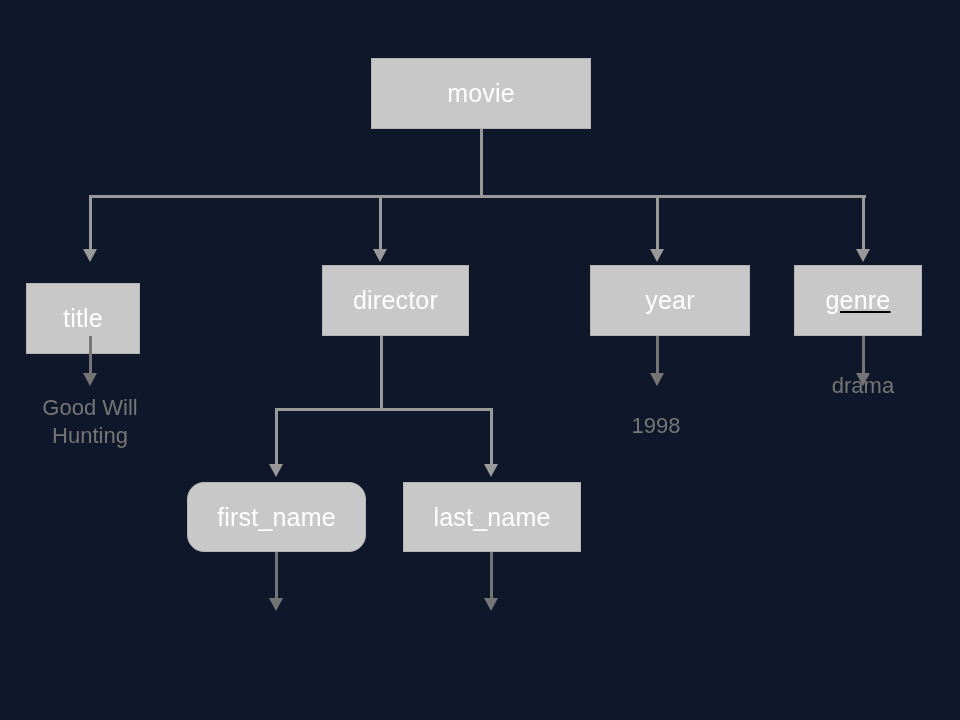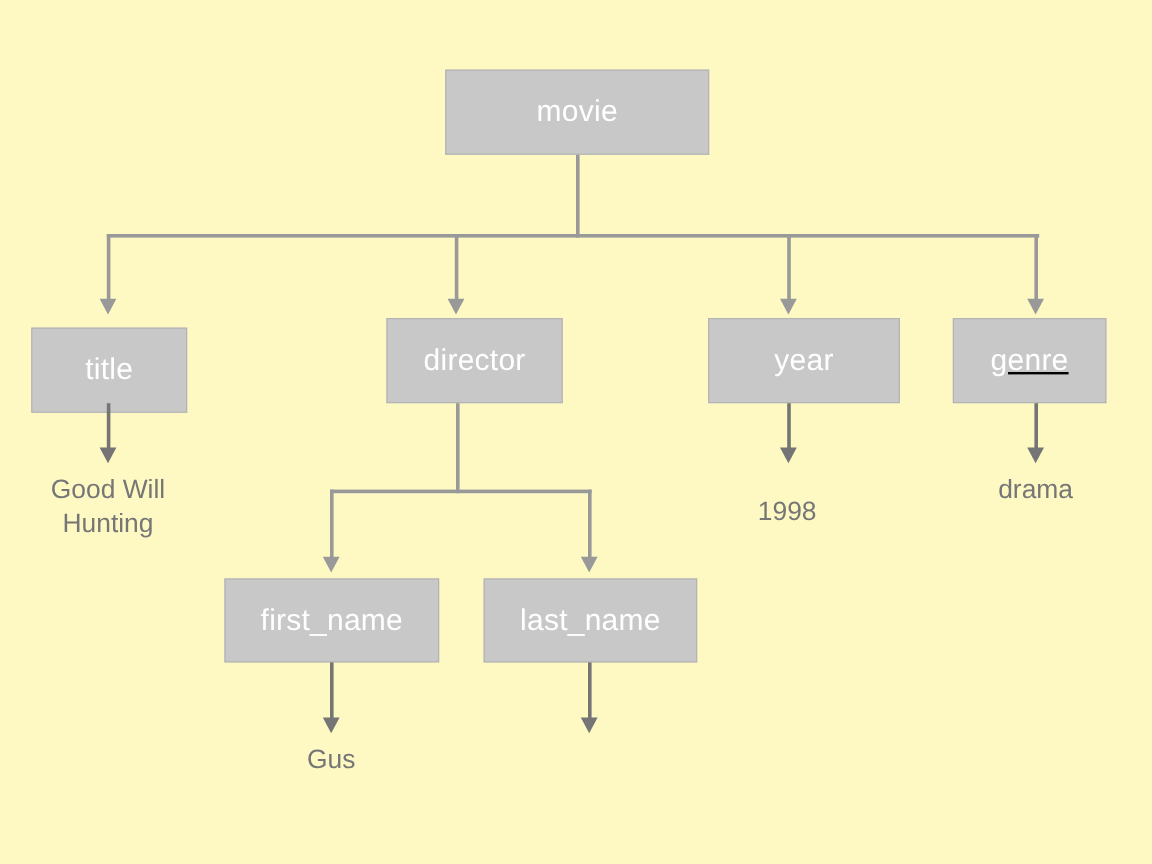--- a/index.html
+++ b/index.html
@@ -4,21 +4,21 @@
 <style>
   html, body {
     margin: 0;
     padding: 0;
     background: #000000;
   }
   #canvas {
     position: relative;
     width: 960px;
     height: 720px;
-    background: #fef9c3;
+    background: #0f172a;
     overflow: hidden;
     font-family: "Liberation Sans", sans-serif;
   }
   
   .node {
     position: absolute;
     box-sizing: border-box;
     background: #c8c8c8;
     border: 1px solid #b4b4b4;
     display: flex;
@@ -86,21 +86,21 @@
 
   <div class="vline" style="left:379px; top:195px; height:55px;"></div>
   <div class="arrow" style="left:373px; top:249px;"></div>
 
   <div class="vline" style="left:656px; top:195px; height:55px;"></div>
   <div class="arrow" style="left:650px; top:249px;"></div>
 
   <div class="vline" style="left:862px; top:195px; height:55px;"></div>
   <div class="arrow" style="left:856px; top:249px;"></div>
 
-  <div class="node" style="left:26px; top:273px; width:130px; height:71px;">
+  <div class="node" style="left:26px; top:283px; width:114px; height:71px;">
     <span class="node-label">title</span>
   </div>
 
   <div class="node" style="left:308px; top:265px; width:147px; height:71px;margin-left:14px;">
     <span class="node-label">director</span>
   </div>
 
   <div class="node" style="left:590px; top:265px; width:160px; height:71px;">
     <span class="node-label">year</span>
   </div>
@@ -116,42 +116,41 @@
   <div class="arrow leafarrow" style="left:650px; top:373px;"></div>
 
   <div class="vline leafline" style="left:862px; top:336px; height:38px;"></div>
   <div class="arrow leafarrow" style="left:856px; top:373px;"></div>
 
   <div class="leaf" style="left:0px; top:394px; width:180px;">Good Will
 Hunting</div>
 
   <div class="leaf" style="left:566px; top:394px; width:180px;margin-top:18px;">1998</div>
 
-  <div class="leaf" style="left:773px; top:394px; width:180px;">drama</div>
+  <div class="leaf" style="left:773px; top:372px; width:180px;">drama</div>
 
   <div class="vline" style="left:380px; top:336px; height:75px;"></div>
 
   <div class="hline" style="left:275px; top:408px; width:218px;"></div>
 
   <div class="vline" style="left:275px; top:408px; height:57px;"></div>
   <div class="arrow" style="left:269px; top:464px;"></div>
 
   <div class="vline" style="left:490px; top:408px; height:57px;"></div>
   <div class="arrow" style="left:484px; top:464px;"></div>
 
-  <div class="node" style="left:187px; top:482px; width:179px; height:70px;">
+  <div class="node" style="left:187px; top:482px; width:179px; height:70px;border-radius:17px;">
     <span class="node-label">first_name</span>
   </div>
 
   <div class="node" style="left:403px; top:482px; width:178px; height:70px;">
     <span class="node-label">last_name</span>
   </div>
 
   <div class="vline leafline" style="left:275px; top:552px; height:47px;"></div>
   <div class="arrow leafarrow" style="left:269px; top:598px;"></div>
 
   <div class="vline leafline" style="left:490px; top:552px; height:47px;"></div>
   <div class="arrow leafarrow" style="left:484px; top:598px;"></div>
 
-  <div class="leaf" style="left:186px; top:619px; width:180px;">Gus</div>
 
 
 </div>
 
 </body></html>

